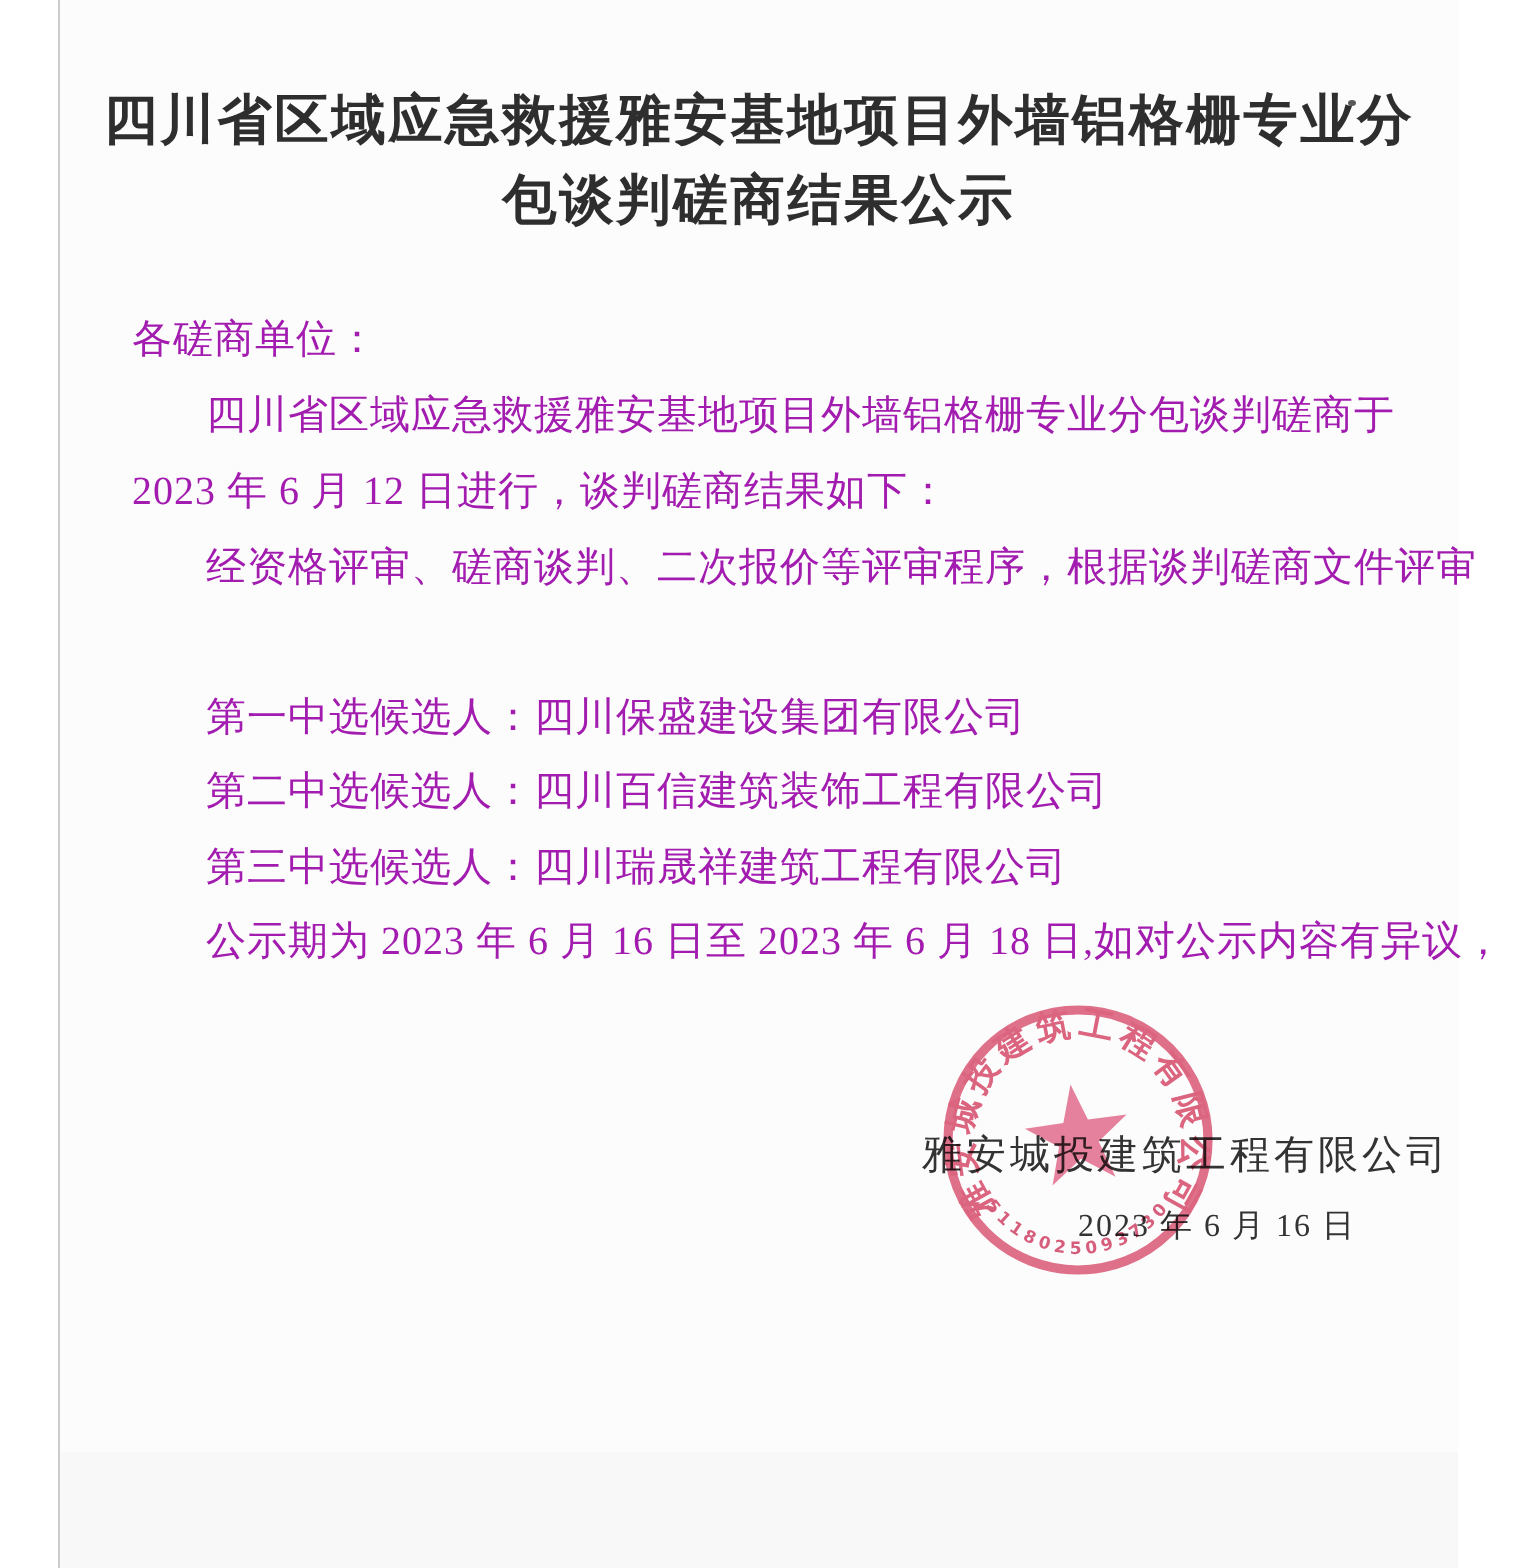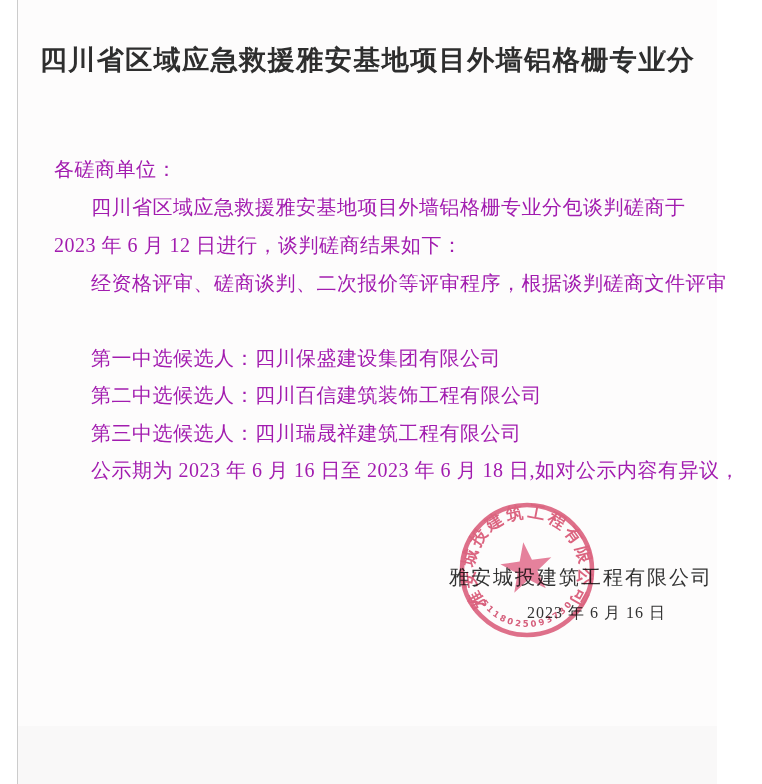--- a/index.html
+++ b/index.html
@@ -4,21 +4,21 @@
 <style>
   html, body { margin: 0; padding: 0; }
   body {
     width: 762px; height: 784px;
     background: #ffffff;
     font-family: "Liberation Serif", "DejaVu Serif", serif;
     position: relative;
     overflow: hidden;
   }
   .canvas {
-    position: absolute; left: 0; top: 0;
+    position: absolute; left: 12px; top: 0;
     width: 700px; height: 784px;
     background: #ffffff;
     padding-left: 24px;
   }
   
   .page-area {
     position: absolute; left: 18px; top: 0;
     width: 699px; height: 784px;
     background: #fdfcfc;
   }
@@ -107,20 +107,21 @@
 <body>
 
 <div class="canvas">
 
   <div class="page-area"></div>
   <div class="page-edge-line"></div>
   <div class="scan-band"></div>
   <div class="scan-speck"></div>
 
   <div class="doc-title title-1">四川省区域应急救援雅安基地项目外墙铝格栅专业分</div>
+  <div class="doc-title title-2">包谈判磋商结果公示</div>
 
   <div class="line l-flush  y0">各磋商单位：</div>
   <div class="line l-indent y1">四川省区域应急救援雅安基地项目外墙铝格栅专业分包谈判磋商于</div>
   <div class="line l-flush  y2">2023 年 6 月 12 日进行，谈判磋商结果如下：</div>
   <div class="line l-indent y3">经资格评审、磋商谈判、二次报价等评审程序，根据谈判磋商文件评审</div>
   <div class="line l-indent y6">第二中选候选人：四川百信建筑装饰工程有限公司</div>
   <div class="line l-indent y5">第一中选候选人：四川保盛建设集团有限公司</div>
   <div class="line l-indent y7">第三中选候选人：四川瑞晟祥建筑工程有限公司</div>
   <div class="line l-indent y8">公示期为 2023 年 6 月 16 日至 2023 年 6 月 18 日,如对公示内容有异议，</div>
 

